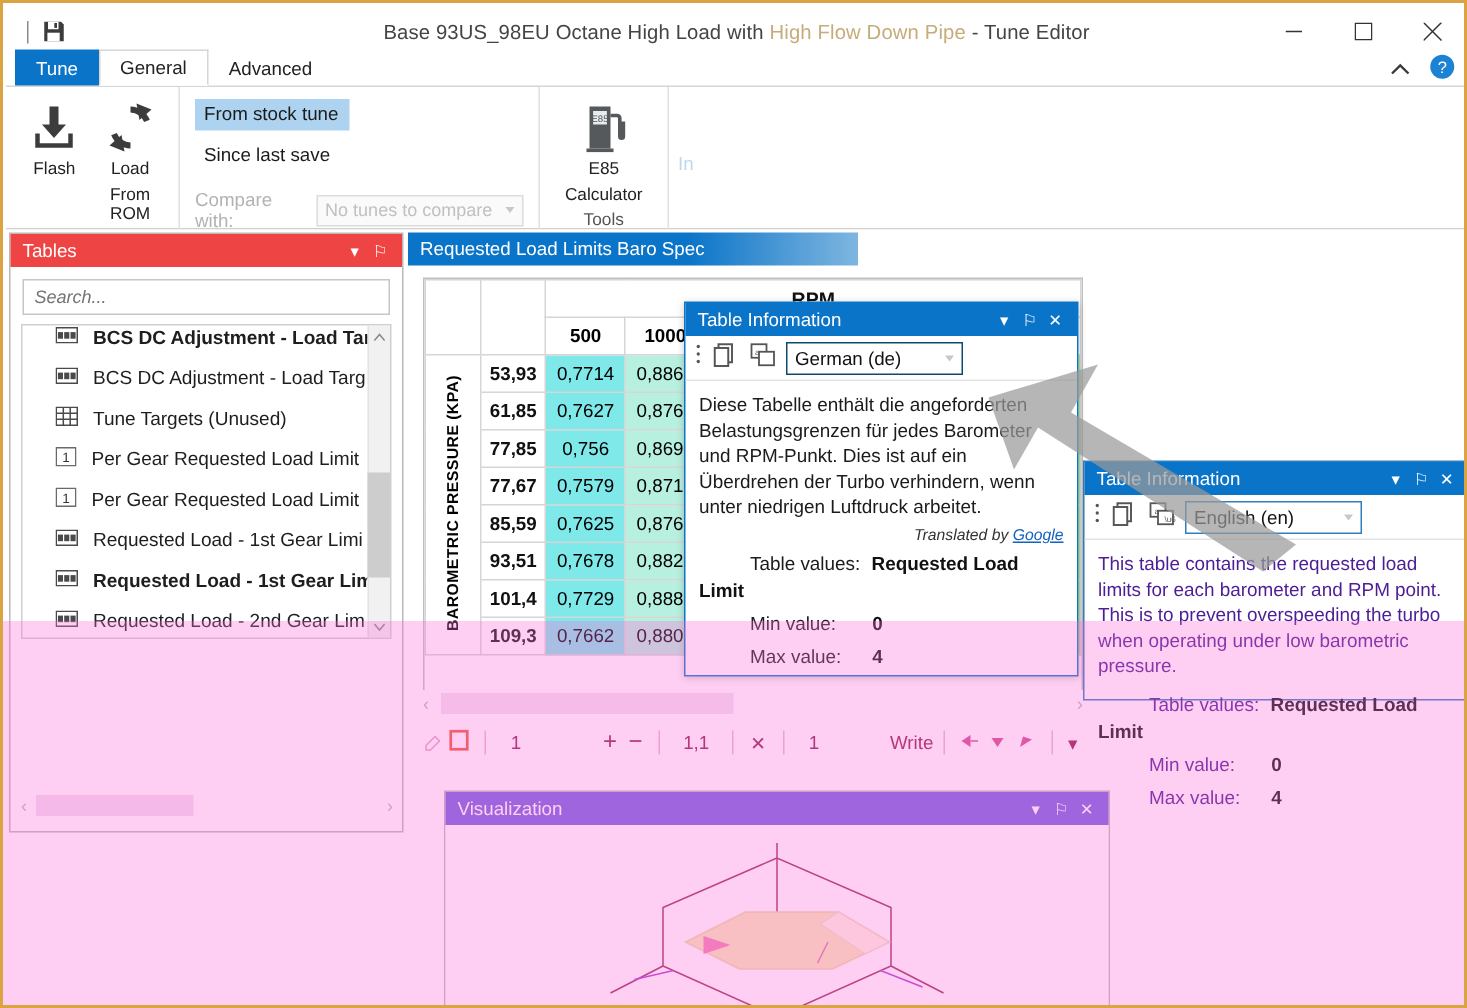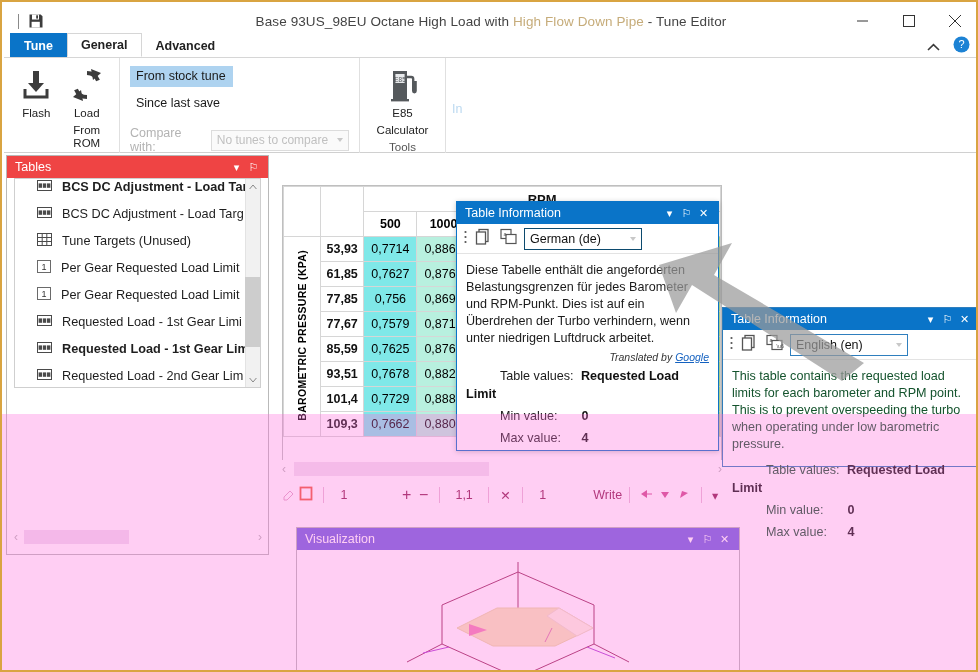--- a/index.html
+++ b/index.html
@@ -35,21 +35,20 @@
   .title-hl { color: #c6ac7a; }
   .wbtns { position: absolute; right: 0; top: 0; height: 34px; display: flex; }
   .wbtn { width: 46px; height: 34px; display: flex; align-items: center; justify-content: center; }
   .wbtn svg { display: block; }
 
   
   .tabrow {
     position: absolute; left: 2px; top: 32px; width: 974px; height: 24px;
     display: flex; align-items: flex-end; padding-left: 6px;
     border-bottom: 1px solid #d6d6d6;
-    font-weight: bold;
   }
   .tab {
     height: 24px; padding: 0 13px; font-size: 12.5px; color: #222;
     display: flex; align-items: center; background: transparent;
     border: 1px solid transparent; border-bottom: none;
   }
   .tab.active-blue { background: #0a74c8; color: #fff; }
   .tab.active-white { background: #fff; border-color: #d6d6d6; border-bottom: 1px solid #fff;
     position: relative; z-index: 3; }
 
@@ -168,21 +167,21 @@
   .ti-combo { height: 22px; border: 1px solid #0c4a6e; background: #fff; font-size: 12.5px;
               color: #111; display: flex; align-items: center; padding: 0 5px; min-width: 118px;
               justify-content: space-between; }
   .ti-combo.focus { border-color: #2f7fbe; }
   .ti-body { padding: 8px 9px 0; font-size: 12.6px; color: #1b1b1b; line-height: 17px; }
   .ti-trans { text-align: right; font-size: 10.5px; font-style: italic; color: #333; padding: 4px 9px 2px; }
   .ti-trans a { color: #1361c0; }
   .ti-meta { padding: 2px 9px; font-size: 12.6px; line-height: 18px; }
   .ti-meta .k { color: #1b1b1b; display: inline-block; margin-left: 34px; }
   .ti-meta .v { font-weight: bold; color: #111; }
-  #ti-en .ti-body, #ti-en .ti-meta .k { color: #14532d; }
+  #ti-en .ti-body, #ti-en .ti-meta .k { color: #4c1d95; }
 
   .ghost-tab { position: absolute; left: 722px; top: 158px; font-size: 12.5px; color: #9dc0dd; z-index: 10; }
 
   
   #arrow { position: absolute; left: 560px; top: 60px; width: 310px; height: 190px;
            z-index: 45; pointer-events: none; }
 
   
   #pink-overlay {
     position: absolute; left: 0; top: 412px; width: 978px; height: 260px;
@@ -323,20 +322,23 @@
     </div>
   </div>
 
   <div class="workspace">
 
     <div class="panel" id="tables-panel">
       <div class="panel-title">
         <span class="ttl">Tables</span>
         <span class="ptool">▾</span>
         <span class="ptool">⚐</span>
+      </div>
+      <div class="search-wrap">
+        <input class="search-box" placeholder="Search..." style="">
       </div>
       <div class="tree">
         <div class="tree-inner" id="tree-inner">
             <div class="trow bold">
               <span><svg width="15" height="11">
                   <rect x="0.5" y="0.5" width="14" height="10" fill="#fff" stroke="#4a4a4a"></rect>
                   <rect x="1.6" y="3.4" width="3.4" height="4.4" fill="#4a4a4a"></rect>
                   <rect x="5.8" y="3.4" width="3.4" height="4.4" fill="#4a4a4a"></rect>
                   <rect x="10" y="3.4" width="3.4" height="4.4" fill="#4a4a4a"></rect>
                 </svg></span>
@@ -420,20 +422,23 @@
       <div class="sb-h" style="left:7px; bottom:9px; width:248px; height:16px;">
         <span class="chev">‹</span>
         <div style="flex:1; height:14px; margin:0 4px; position:relative;">
           <div style="position:absolute; left:2px; top:0; width:105px; height:14px; background:#efdff0;"></div>
         </div>
         <span class="chev">›</span>
       </div>
     </div>
 
     <div class="panel" id="editor-panel">
+      <div class="panel-title">
+        <span class="ttl">Requested Load Limits Baro Spec</span>
+      </div>
       <div class="grid-wrap">
         <table class="grid" id="grid-table">
             <tbody>
               <tr>
                 <th class="gh-corner" rowspan="2"></th>
                 <th class="gh-rowlbl" rowspan="2"></th>
                 <th class="rpm-span" colspan="7">RPM</th>
               </tr>
               <tr>
                 <th class="gcol-h">500</th>

